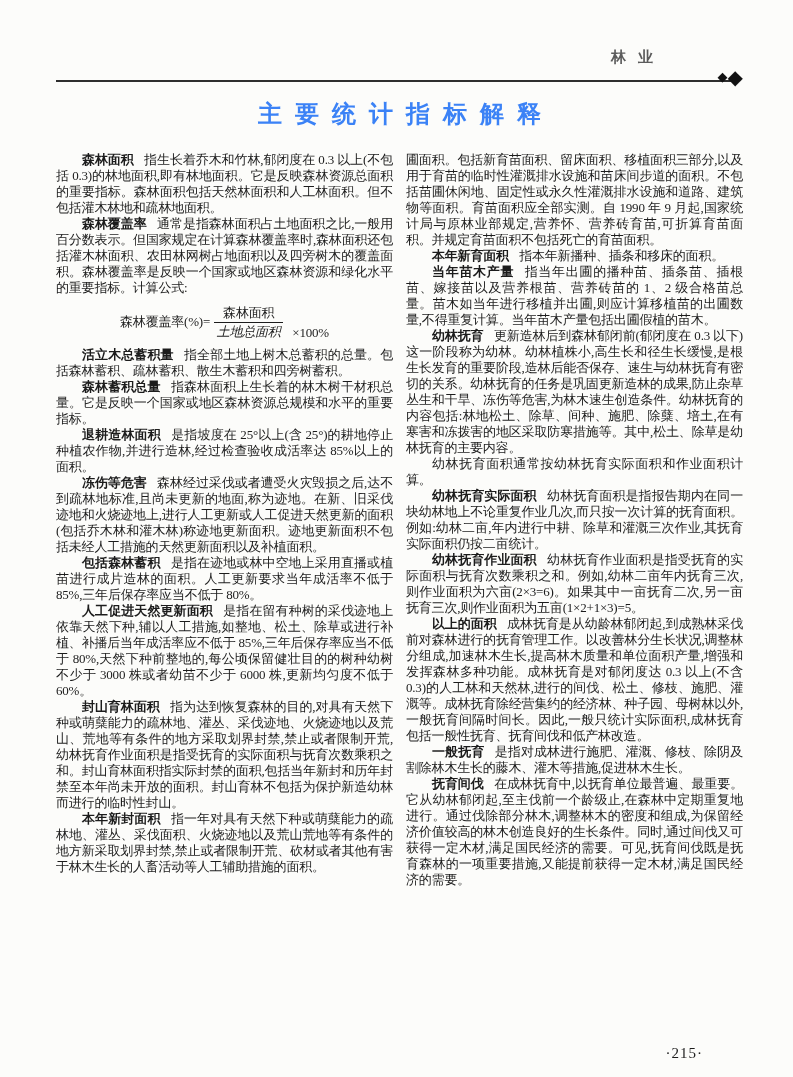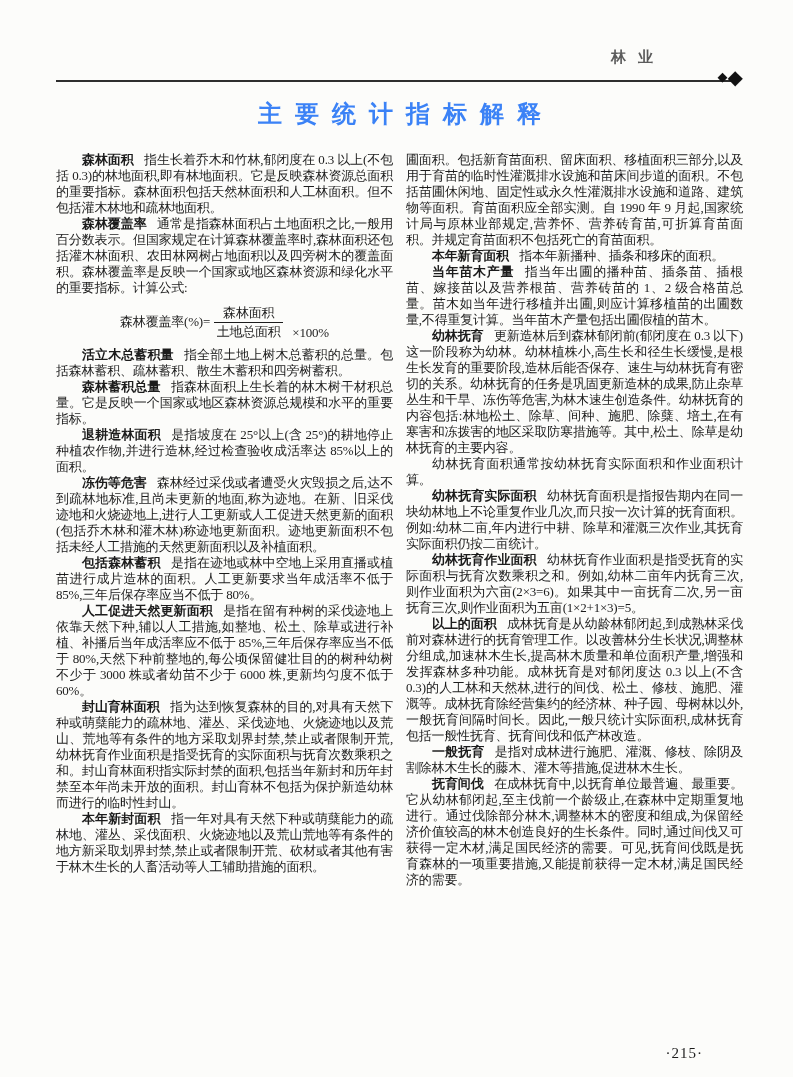--- a/index.html
+++ b/index.html
@@ -25,21 +25,21 @@
   }
   .columns{display:flex;gap:13px;margin-top:22px;height:822px;overflow:hidden;}
   .col{flex:1;min-width:0;font-size:13px;line-height:16px;letter-spacing:-0.2px;
        text-align:justify;text-justify:inter-character;}
   .para{margin:0;text-indent:2em;}
   .para.continuation{text-indent:0;}
   .term{font-family:"Liberation Sans","DejaVu Sans",sans-serif;font-weight:bold;margin-right:0.8em;}
   .formula{display:flex;justify-content:center;align-items:center;margin:7px 0 6px;text-indent:0;}
   .frac{display:inline-block;text-align:center;margin:0 4px;}
   .frac .num{display:block;border-bottom:1.3px solid #1c1c1c;padding:0 9px 1px;}
-  .frac .den{display:block;padding-top:1px;}
+  .frac .den{display:block;padding-top:1px;font-style:italic;}
   .frhs{margin-left:5px;margin-top:22px;}
   .page-footer{
     position:absolute;bottom:15px;right:90px;font-size:15px;letter-spacing:1px;color:#1c1c1c;
   }
 </style>
 </head>
 <body>
 
 <div class="page">
   <div class="page-header">

